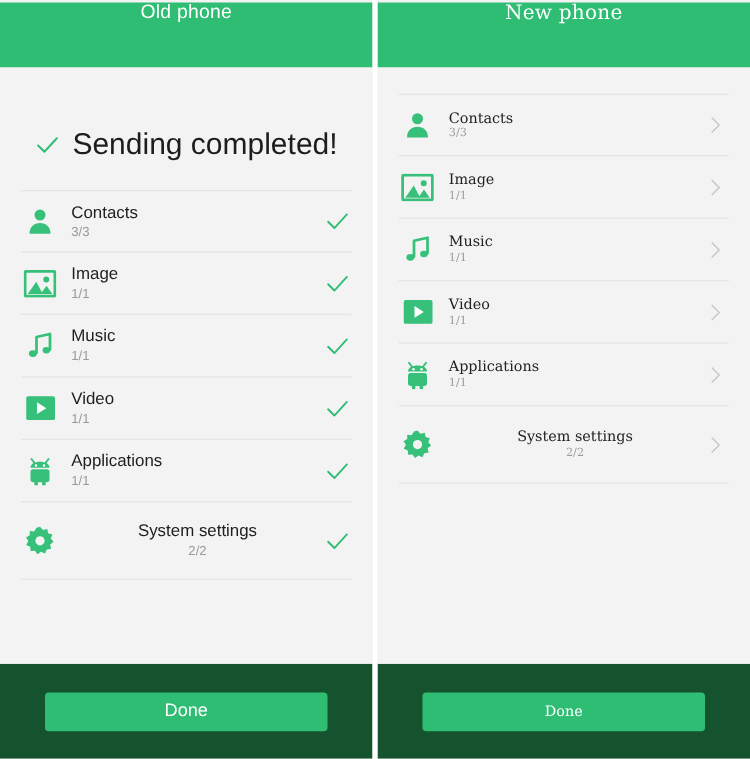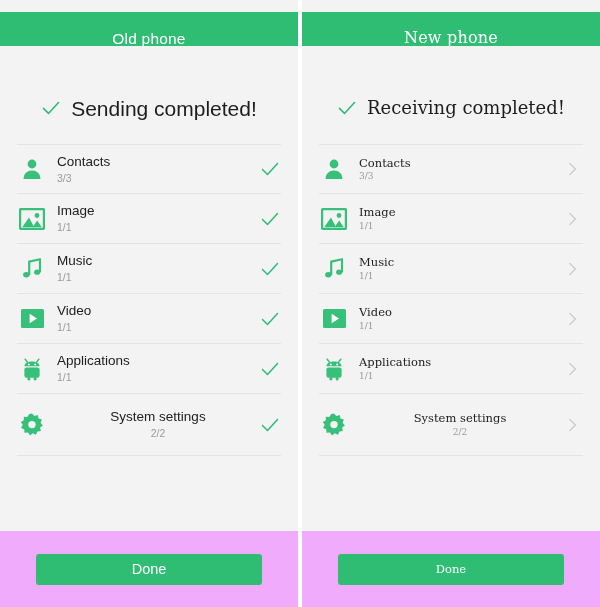--- a/index.html
+++ b/index.html
@@ -24,26 +24,26 @@
   .panel {
     position: relative;
     width: 298px;
     height: 607px;
     background: #f3f3f3;
     display: flex;
     flex-direction: column;
     overflow: hidden;
   }
   .panel-header {
-    margin-top: 12px;
-    height: 34px;
+    margin-top: 2px;
+    height: 52px;
     background: #2fbd74;
     color: #ffffff;
     display: flex;
-    align-items: flex-end;
+    align-items: flex-start;
     justify-content: center;
     flex: 0 0 auto;
   }
   .panel-header-title {
     font-size: 15px;
     letter-spacing: 0.2px;
     line-height: 1;
   }
   .panel-left .panel-header-title { font-family: "Liberation Sans", sans-serif; font-size: 15.5px; }
   .panel-right .panel-header-title { font-family: "DejaVu Serif", serif; font-size: 16px; }
@@ -67,21 +67,21 @@
     width: 20px;
     height: 20px;
     flex: 0 0 auto;
   }
   .status-text {
     color: #1d1d1d;
     line-height: 1;
   }
   .panel-left .status-text {
     font-family: "Liberation Sans", sans-serif;
-    font-size: 21px;
+    font-size: 24px;
   }
   .panel-right .status-text {
     font-family: "DejaVu Serif", serif;
     font-size: 18px;
   }
 
   .list {
     margin-top: 21px;
     padding: 0 17px 0 17px;
   }
@@ -136,21 +136,21 @@
     height: 22px;
     flex: 0 0 auto;
     display: flex;
     align-items: center;
     justify-content: center;
   }
 
   .panel-footer {
     flex: 0 0 auto;
     height: 76px;
-    background: #f0abfc;
+    background: #14532d;
     display: flex;
     align-items: center;
     justify-content: center;
   }
   .done-button {
     border: 0;
     outline: 0;
     background: #2fbd74;
     color: #ffffff;
     border-radius: 3px;
@@ -324,26 +324,20 @@
   </div>
 
   <div class="panel panel-right">
 
     <div class="panel-header">
       <span class="panel-header-title">New phone</span>
     </div>
 
     <div class="panel-body">
 
-      <div class="status-row">
-        <svg class="status-check" viewBox="0 0 24 24">
-          <path d="M3 12.5 L9 18.5 L21 5.5" fill="none" stroke="#2fbd74" stroke-width="1.9" stroke-linecap="round" stroke-linejoin="round"></path>
-        </svg>
-        <span class="status-text">Receiving completed!</span>
-      </div>
 
       <div class="list">
 
         <div class="list-item">
           <span class="item-icon">
             <svg width="24" height="24" viewBox="0 0 24 24">
               <circle cx="12" cy="7" r="4.4" fill="#37c07a"></circle>
               <path d="M3.6 22 C3.6 16.3 7.4 13.4 12 13.4 C16.6 13.4 20.4 16.3 20.4 22 Z" fill="#37c07a"></path>
             </svg>
           </span>

